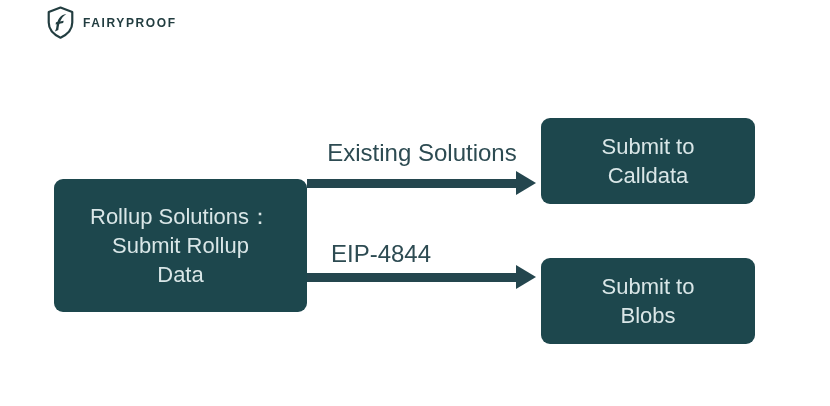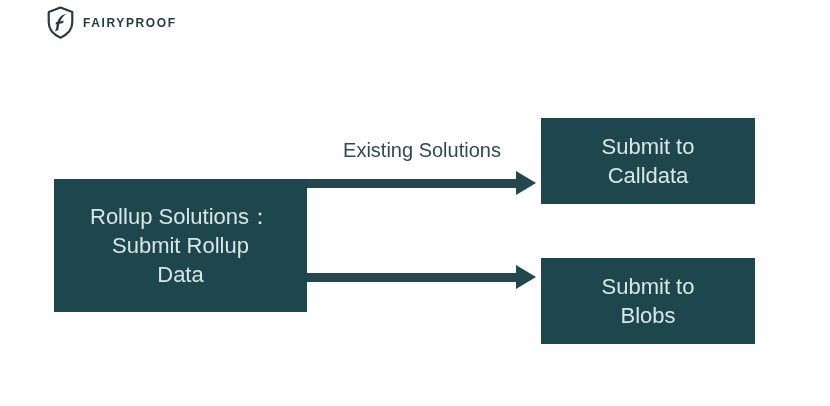--- a/index.html
+++ b/index.html
@@ -28,21 +28,21 @@
   .brand-name{
     font-size:12px;font-weight:bold;color:var(--brand);
     letter-spacing:1.6px;
   }
 
   
   .node{
     position:absolute;
     background:var(--node_fill);
     color:var(--node_text);
-    border-radius:0;
+    border-radius:9px;
     display:flex;align-items:center;justify-content:center;
     text-align:center;
     white-space:pre-line;
     font-size:22px;
     line-height:1.32;
   }
   .node-rollup{left:54px;top:163px;width:253px;height:133px;margin-top:16px;}
   .node-calldata{left:541px;top:118px;width:214px;height:86px;}
   .node-blobs{left:541px;top:258px;width:214px;height:86px;}
 
@@ -58,21 +58,21 @@
   }
   .shaft-1{left:307px;top:179px;width:210px;}
   .head-1{left:516px;top:171px;}
   .shaft-2{left:307px;top:273px;width:210px;}
   .head-2{left:516px;top:265px;}
 
   
   .edge-label{
     position:absolute;
     color:var(--label);
-    font-size:20px;
+    font-size:24px;
   }
   .label-existing{left:307px;top:139px;width:230px;text-align:center;}
   .label-eip{left:331px;top:240px;}
 </style>
 </head>
 <body>
 
 <div class="canvas">
 
   <div class="brand">
@@ -90,19 +90,20 @@
 Submit Rollup
 Data</div>
 
   <div class="edge-label label-existing">Existing Solutions</div>
   <div class="arrow-shaft shaft-1"></div>
   <div class="arrow-head head-1"></div>
 
   <div class="node node-calldata">Submit to
 Calldata</div>
 
+  <div class="edge-label label-eip">EIP-4844</div>
   <div class="arrow-shaft shaft-2"></div>
   <div class="arrow-head head-2"></div>
 
   <div class="node node-blobs">Submit to
 Blobs</div>
 
 </div>
 
 </body></html>

